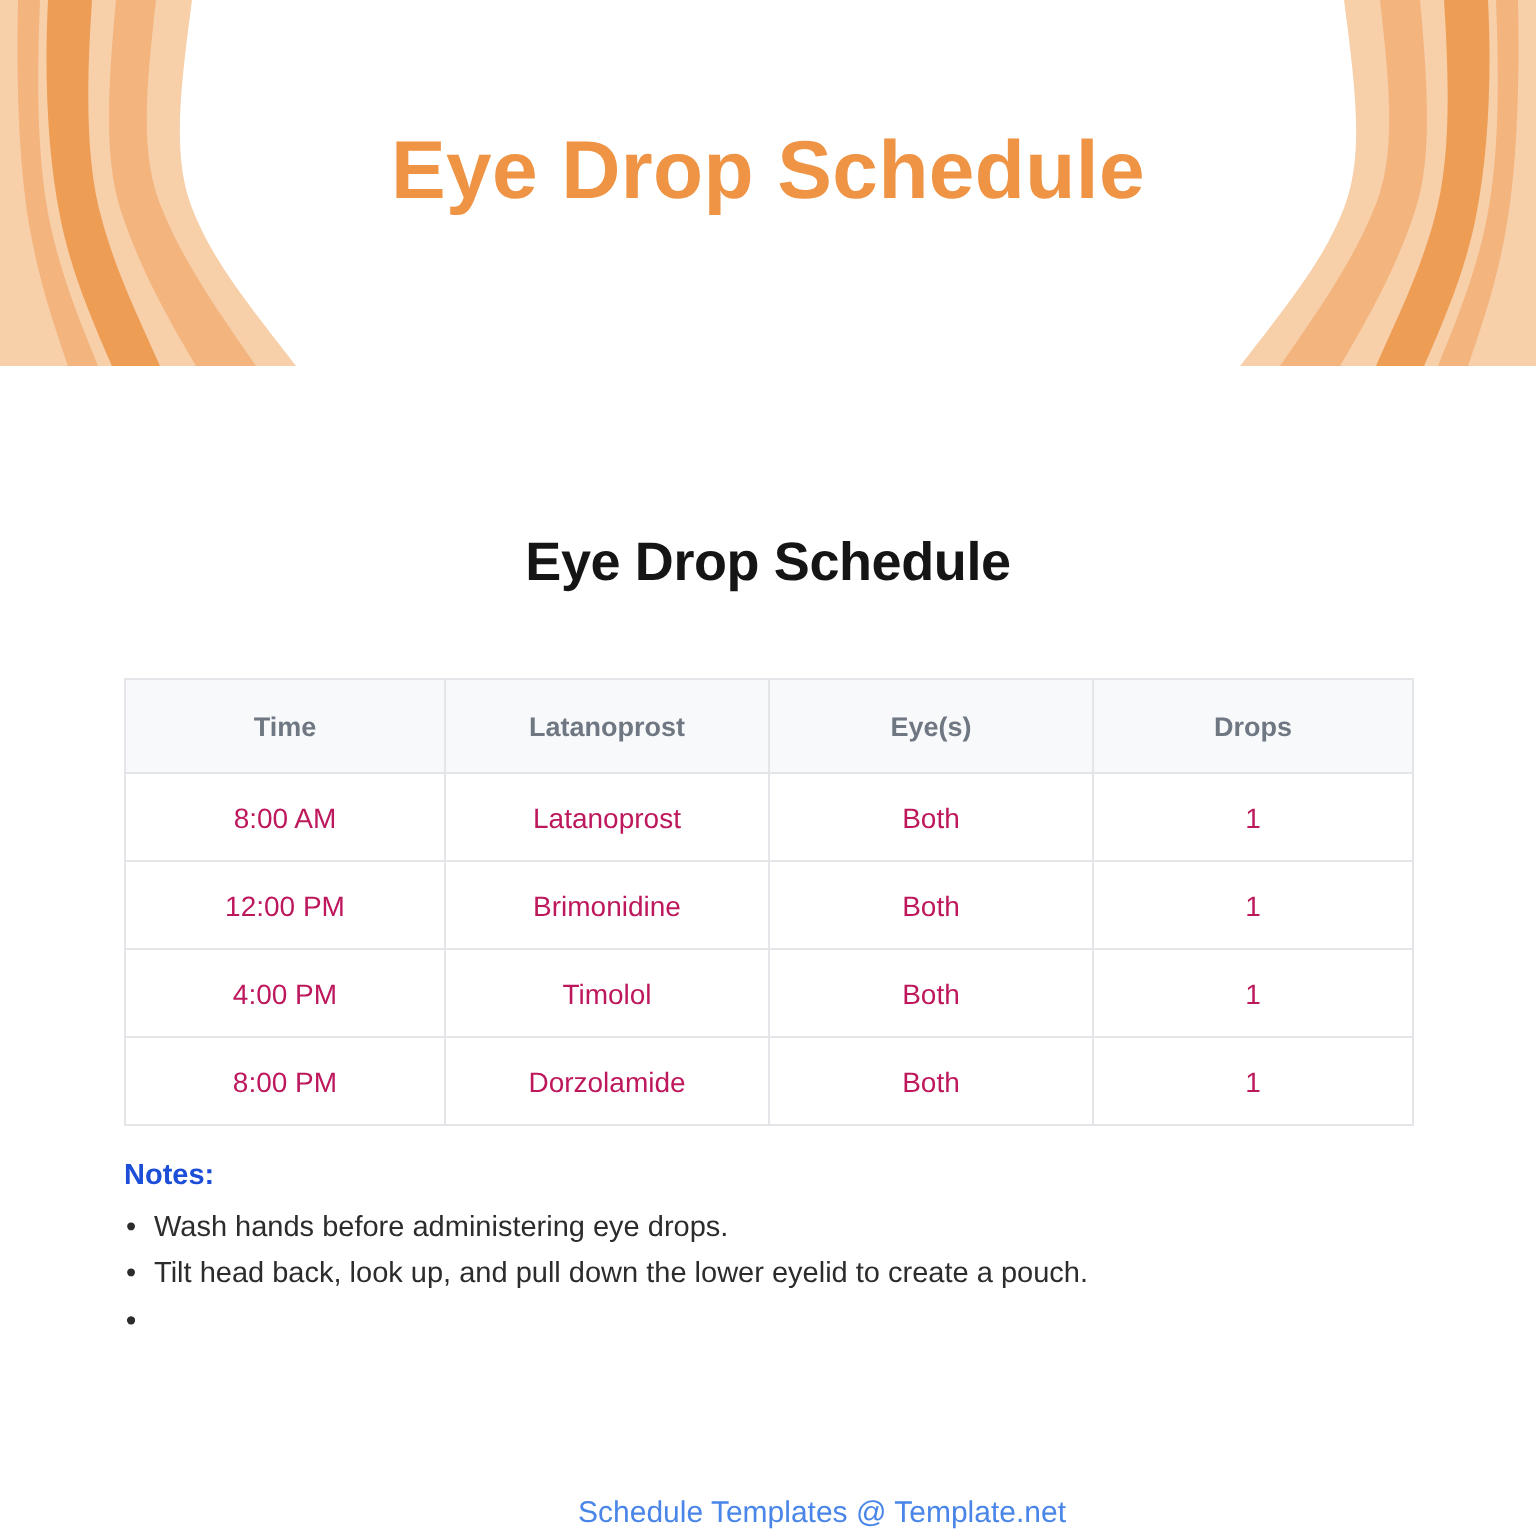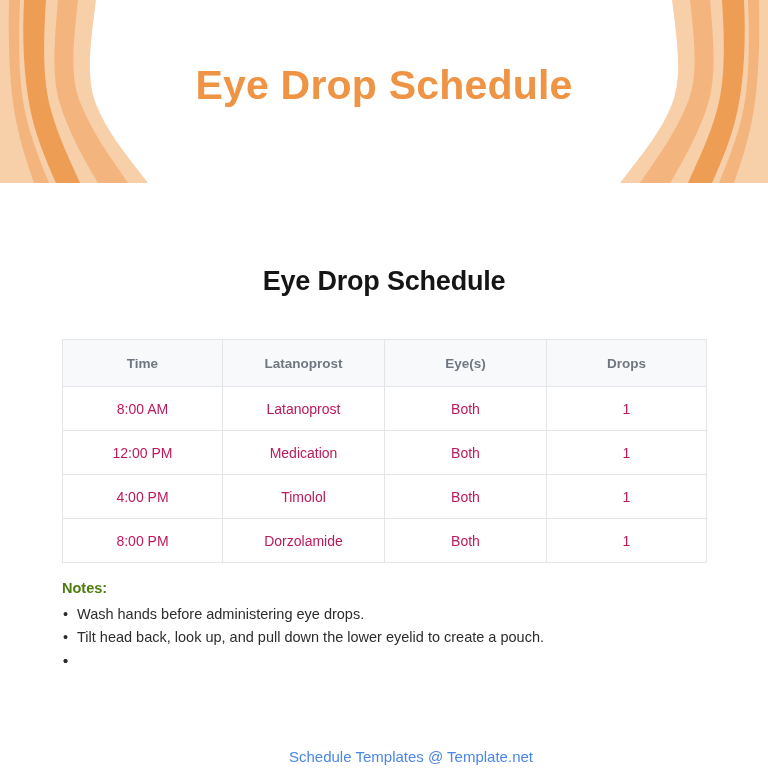--- a/index.html
+++ b/index.html
@@ -108,21 +108,21 @@
 
   
   .notes {
     width: 644px;
     margin: 0 auto;
     padding-top: 17px;
   }
   .notes-heading {
     font-size: 14.5px;
     font-weight: bold;
-    color: #4d7c0f;
+    color: #1d4ed8;
     margin: 0 0 7px 0;
   }
   .notes-list {
     margin: 0;
     padding: 0;
     list-style: none;
   }
   .notes-list li {
     position: relative;
     padding-left: 15px;
@@ -208,21 +208,21 @@
       </thead>
       <tbody>
         <tr>
           <td>8:00 AM</td>
           <td>Latanoprost</td>
           <td>Both</td>
           <td>1</td>
         </tr>
         <tr>
           <td>12:00 PM</td>
-          <td>Medication</td>
+          <td>Brimonidine</td>
           <td>Both</td>
           <td>1</td>
         </tr>
         <tr>
           <td>4:00 PM</td>
           <td>Timolol</td>
           <td>Both</td>
           <td>1</td>
         </tr>
         <tr>

